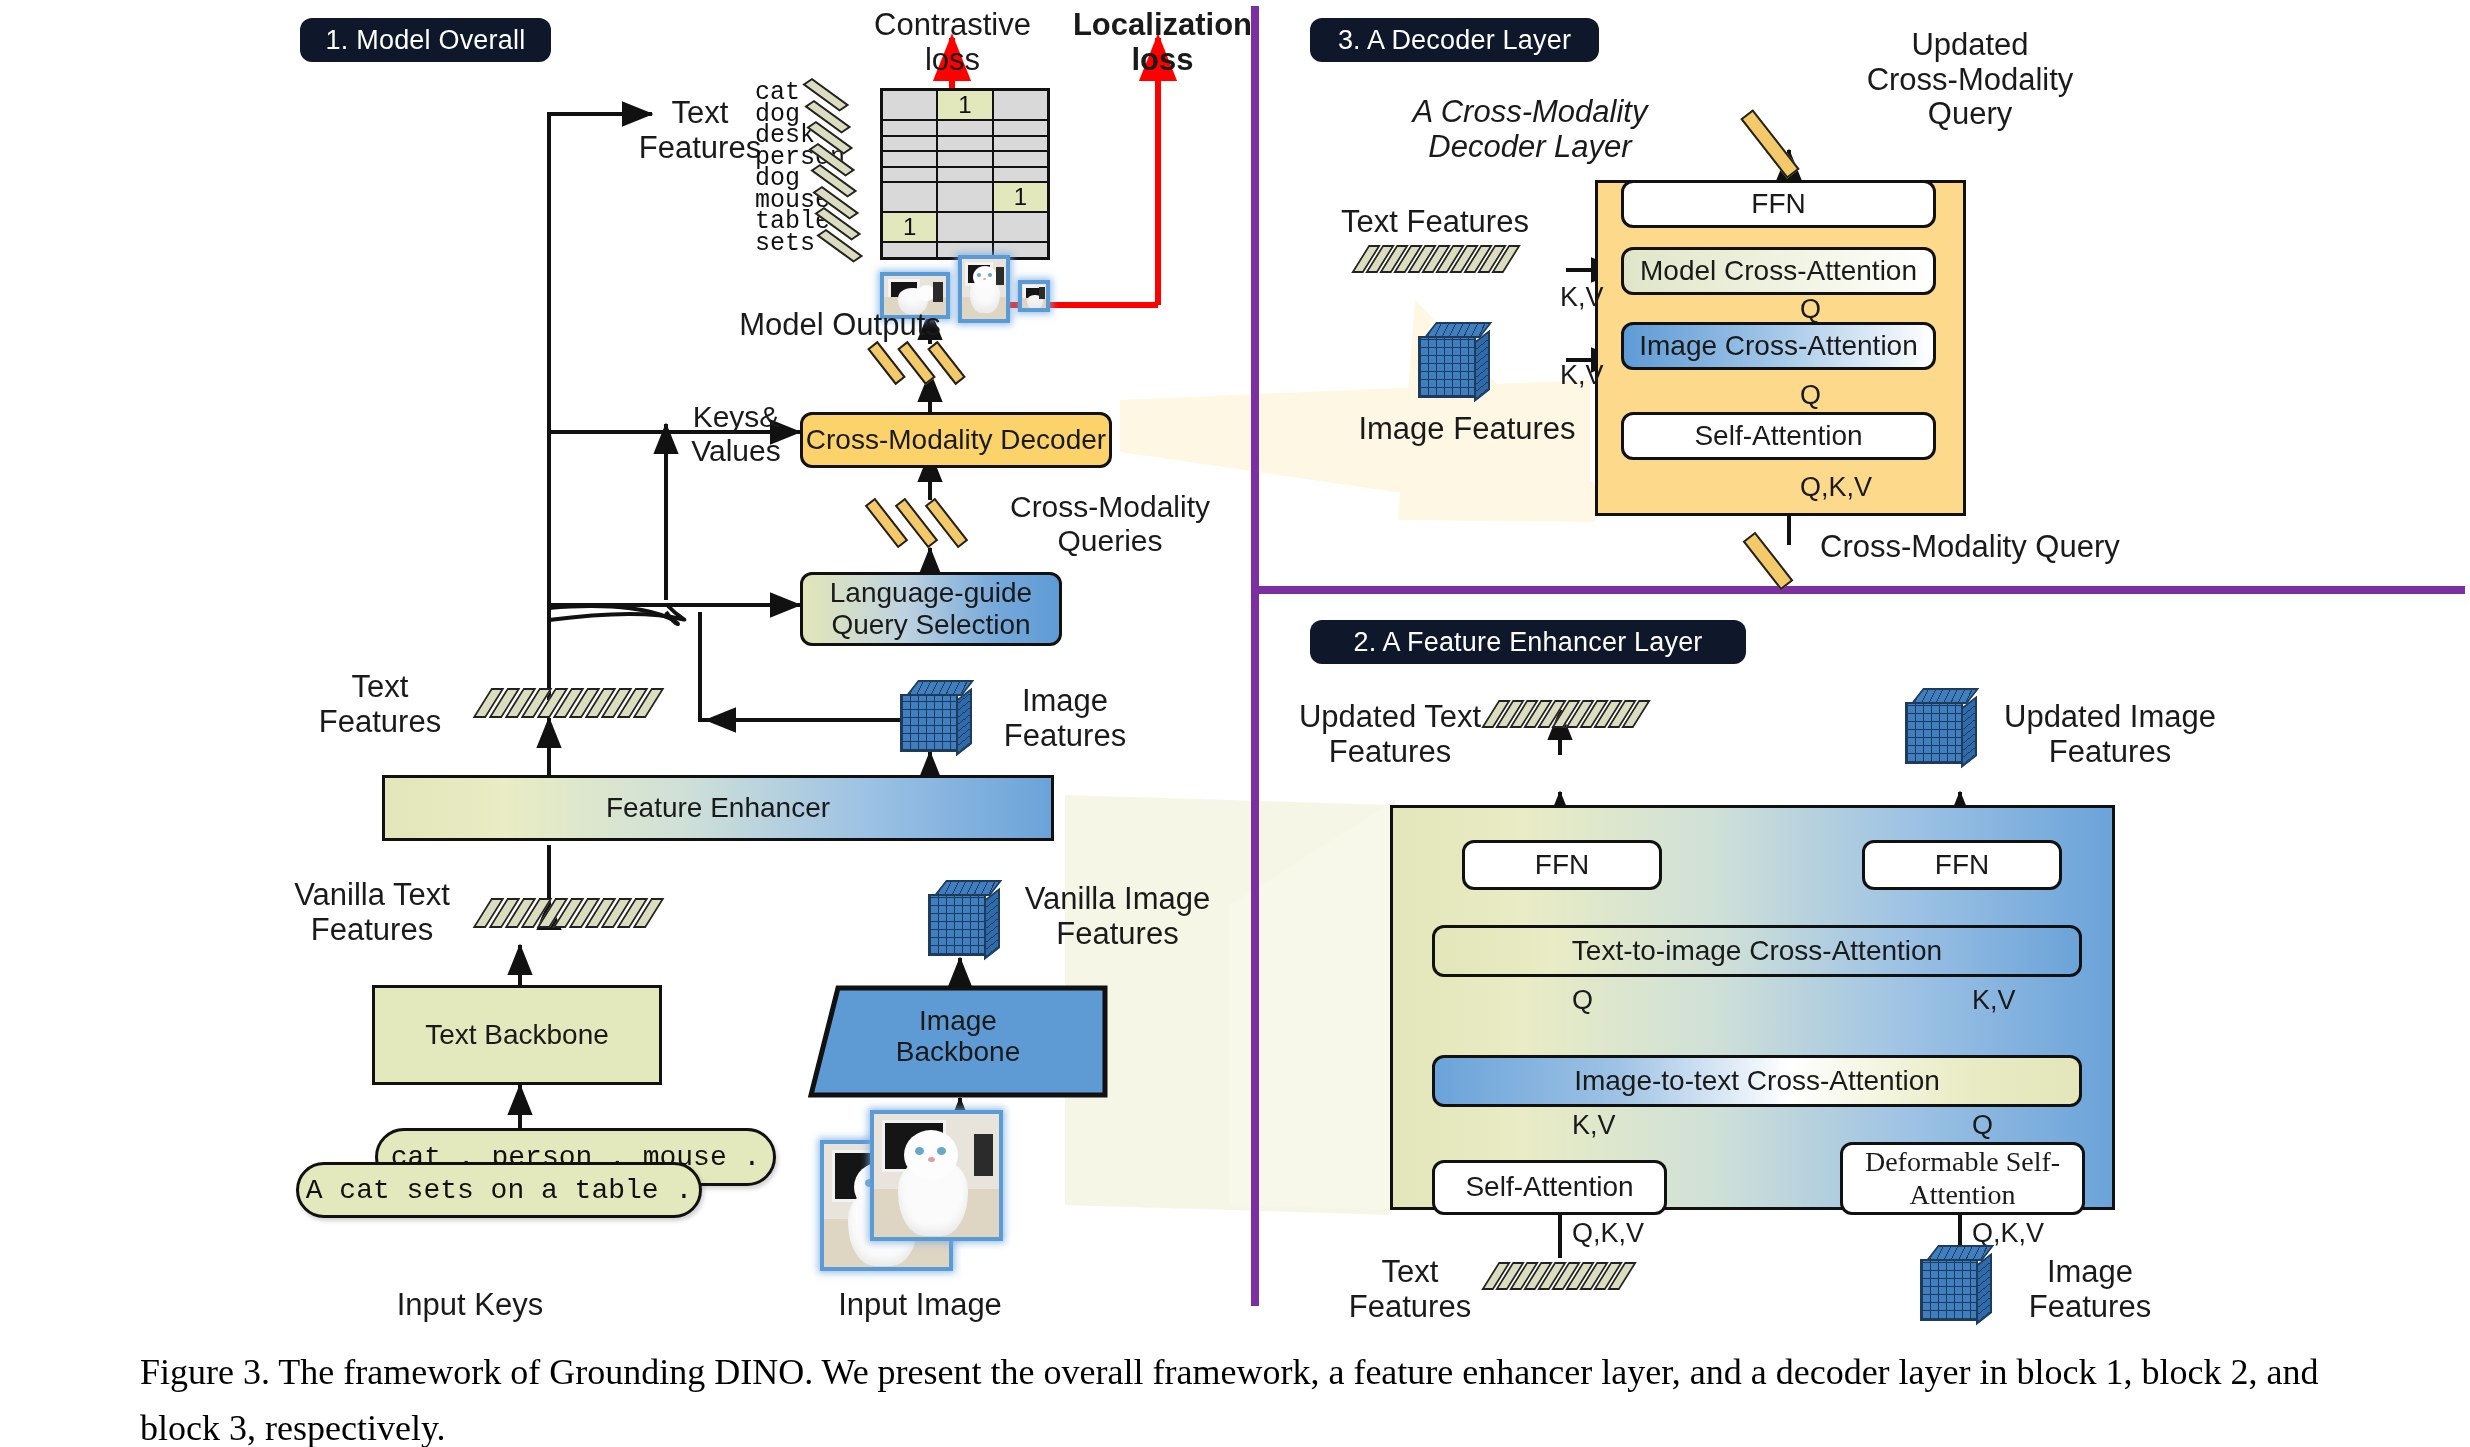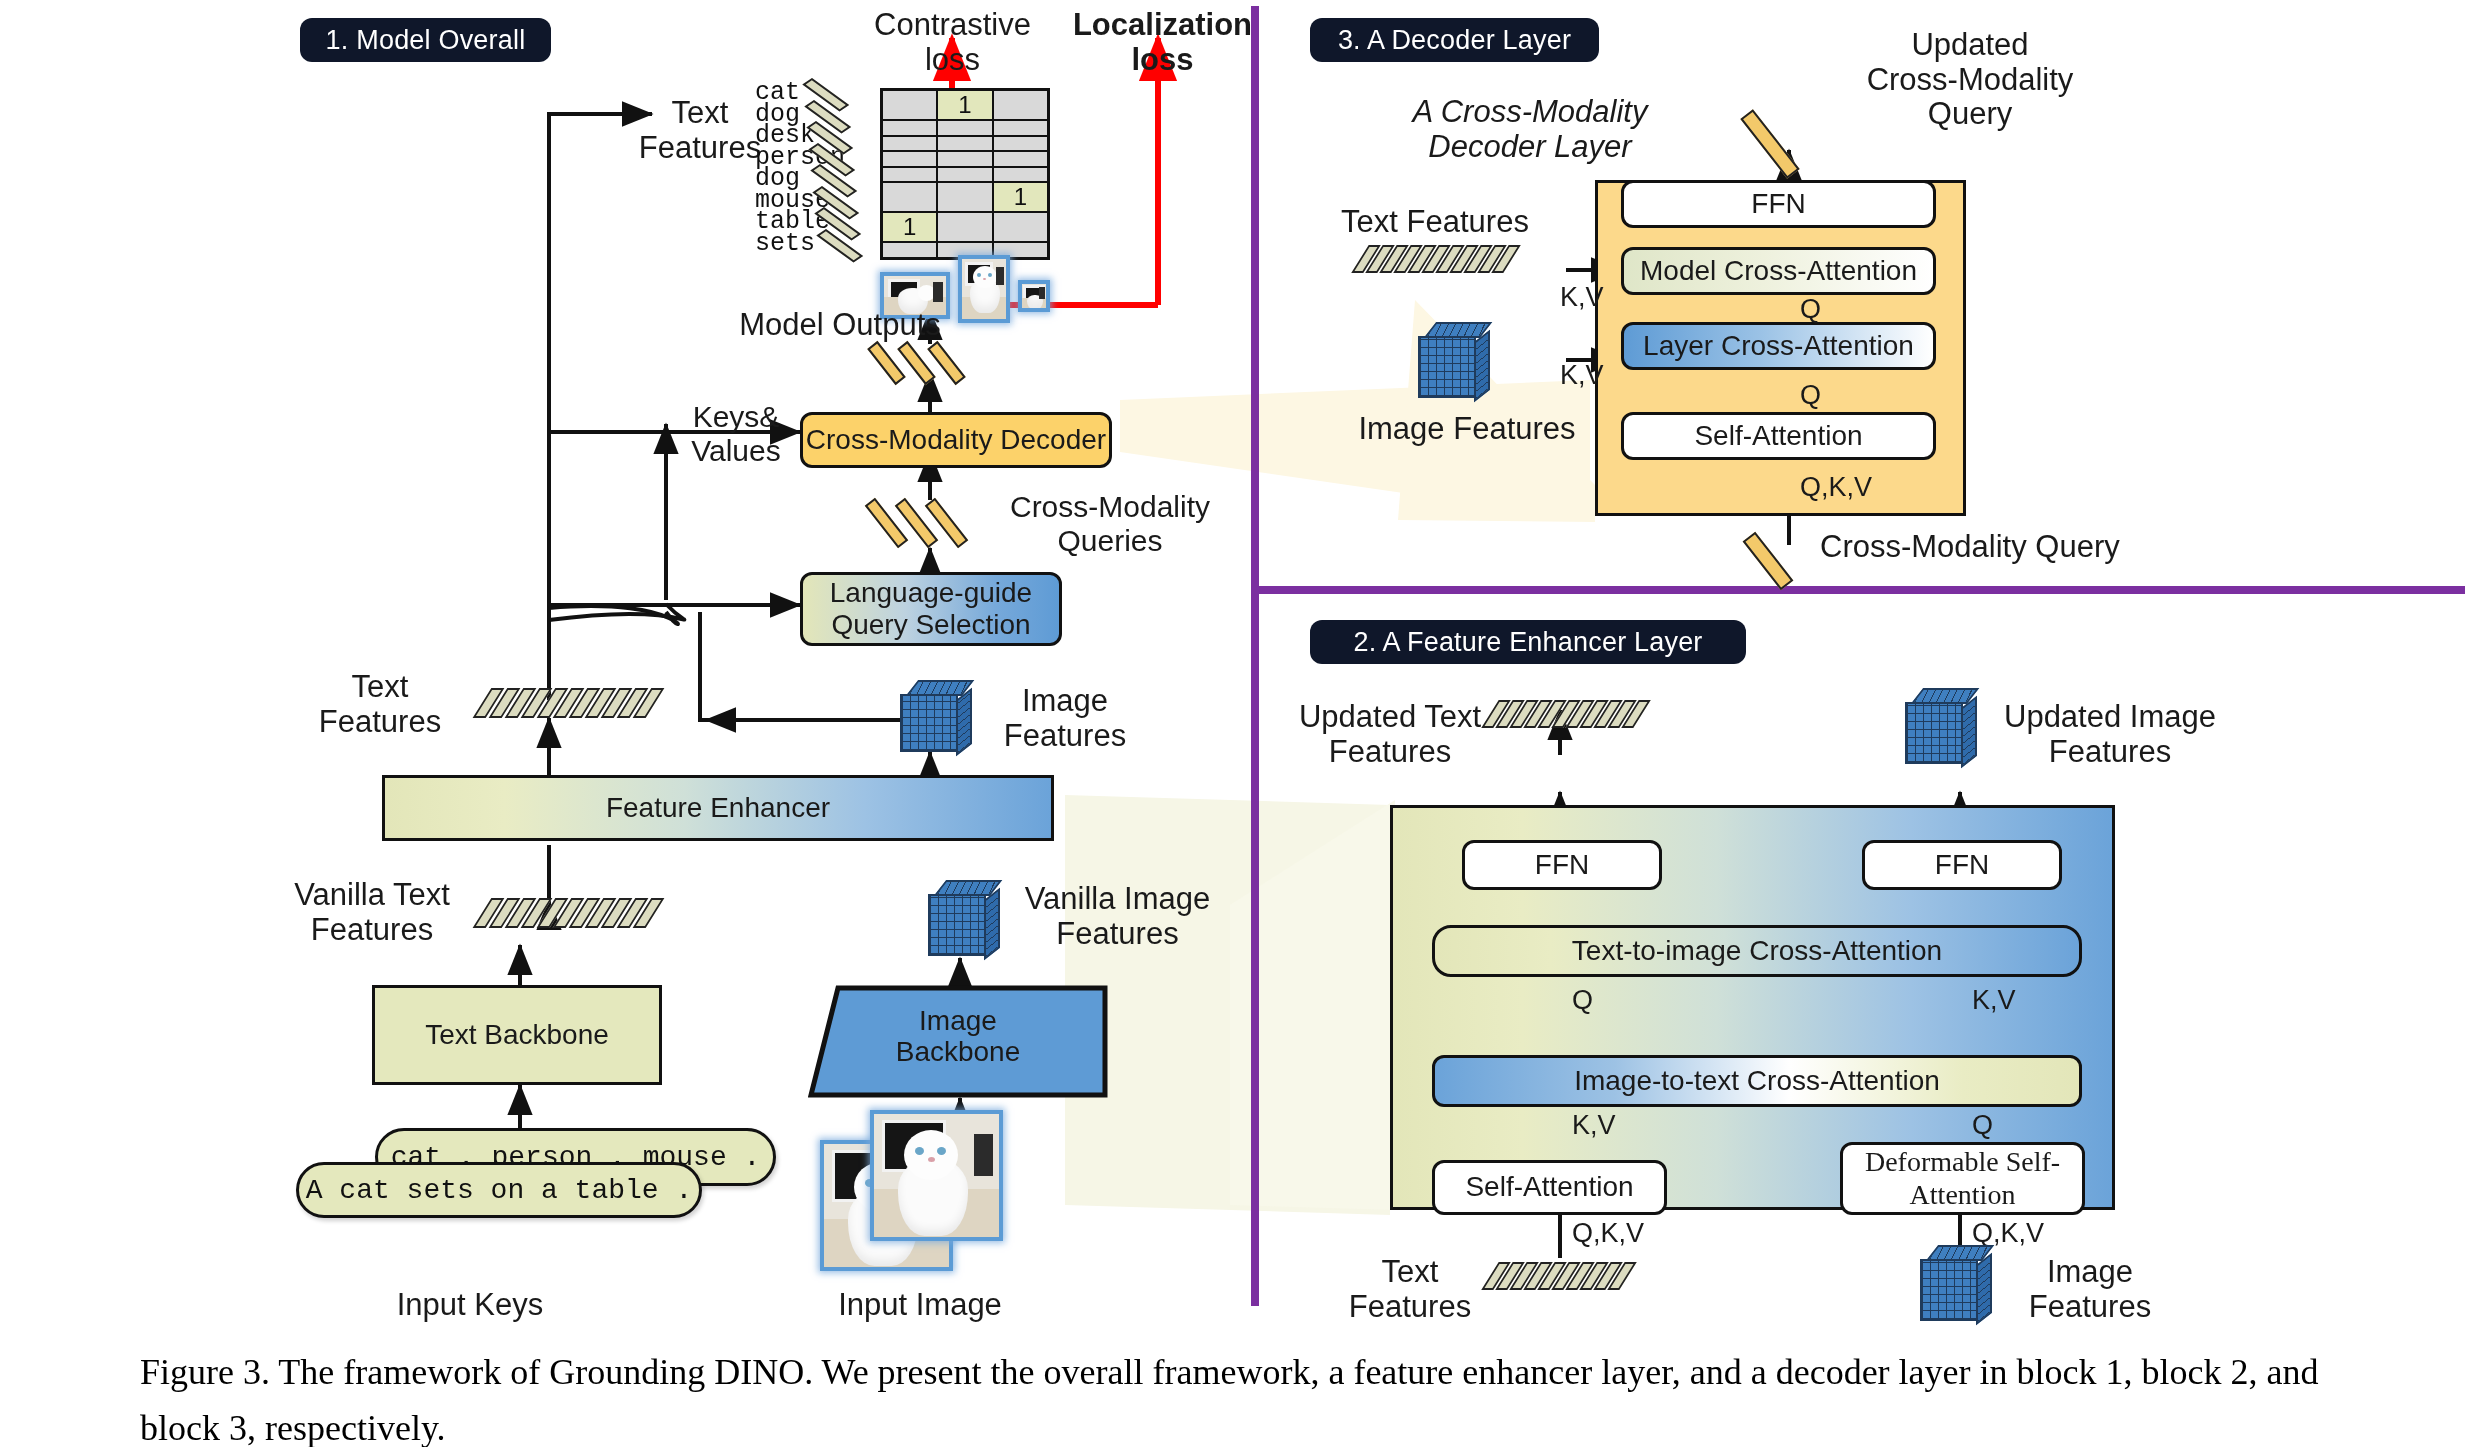--- a/index.html
+++ b/index.html
@@ -416,21 +416,21 @@
     <div class="face top" style="left:12px;top:0;width:56px;height:16px;transform:skewX(-38deg);"></div>
     <div class="face side" style="left:56px;top:14px;width:16px;height:60px;transform:skewY(-38deg);"></div>
     <div class="face front" style="left:0;top:14px;width:58px;height:62px;"></div>
   </div>
   <div class="lbl" style="left:1352px;top:412px;width:230px;font-size:31px;">Image Features</div>
 
   <div class="abs amberbg" style="left:1595px;top:180px;width:365px;height:330px;"></div>
 
   <div class="box white rbox" style="left:1621px;top:180px;width:315px;height:48px;">FFN</div>
   <div class="box rbox grad-wy" style="left:1621px;top:247px;width:315px;height:48px;">Model Cross-Attention</div>
-  <div class="box rbox grad-bw" style="left:1621px;top:322px;width:315px;height:48px;">Layer Cross-Attention</div>
+  <div class="box rbox grad-bw" style="left:1621px;top:322px;width:315px;height:48px;">Image Cross-Attention</div>
   <div class="box white rbox" style="left:1621px;top:412px;width:315px;height:48px;">Self-Attention</div>
 
   <div class="lbl" style="left:1560px;top:282px;width:60px;font-size:27px;text-align:left;">K,V</div>
   <div class="lbl" style="left:1560px;top:360px;width:60px;font-size:27px;text-align:left;">K,V</div>
   <div class="lbl" style="left:1800px;top:294px;width:40px;font-size:27px;text-align:left;">Q</div>
   <div class="lbl" style="left:1800px;top:380px;width:40px;font-size:27px;text-align:left;">Q</div>
   <div class="lbl" style="left:1800px;top:472px;width:90px;font-size:27px;text-align:left;">Q,K,V</div>
 
   <div class="rod" style="left:1760px;top:530px;width:16px;height:62px;"></div>
   <div class="lbl" style="left:1820px;top:530px;width:330px;font-size:31px;text-align:left;">Cross-Modality Query</div>
@@ -459,21 +459,21 @@
     <div class="face front" style="left:0;top:14px;width:58px;height:62px;"></div>
   </div>
   <div class="lbl" style="left:1995px;top:700px;width:230px;font-size:31px;">Updated Image
 Features</div>
 
   <div class="abs grad-yb" style="left:1390px;top:805px;width:725px;height:405px;border:3px solid #111;box-sizing:border-box;"></div>
 
   <div class="box white rbox" style="left:1462px;top:840px;width:200px;height:50px;">FFN</div>
   <div class="box white rbox" style="left:1862px;top:840px;width:200px;height:50px;">FFN</div>
 
-  <div class="box rbox grad-yb" style="left:1432px;top:925px;width:650px;height:52px;border-radius:19px;">Text-to-image Cross-Attention</div>
+  <div class="box rbox grad-yb" style="left:1432px;top:925px;width:650px;height:52px;">Text-to-image Cross-Attention</div>
   <div class="box rbox grad-by" style="left:1432px;top:1055px;width:650px;height:52px;">Image-to-text Cross-Attention</div>
 
   <div class="box white rbox" style="left:1432px;top:1160px;width:235px;height:55px;">Self-Attention</div>
   <div class="box white rbox" style="left:1840px;top:1142px;width:245px;height:73px;flex-direction:column;font-family:Liberation Serif, serif;">Deformable
 Self-Attention</div>
 
   <div class="lbl" style="left:1572px;top:985px;width:40px;font-size:27px;text-align:left;">Q</div>
   <div class="lbl" style="left:1972px;top:985px;width:70px;font-size:27px;text-align:left;">K,V</div>
   <div class="lbl" style="left:1572px;top:1110px;width:70px;font-size:27px;text-align:left;">K,V</div>
   <div class="lbl" style="left:1972px;top:1110px;width:40px;font-size:27px;text-align:left;">Q</div>

